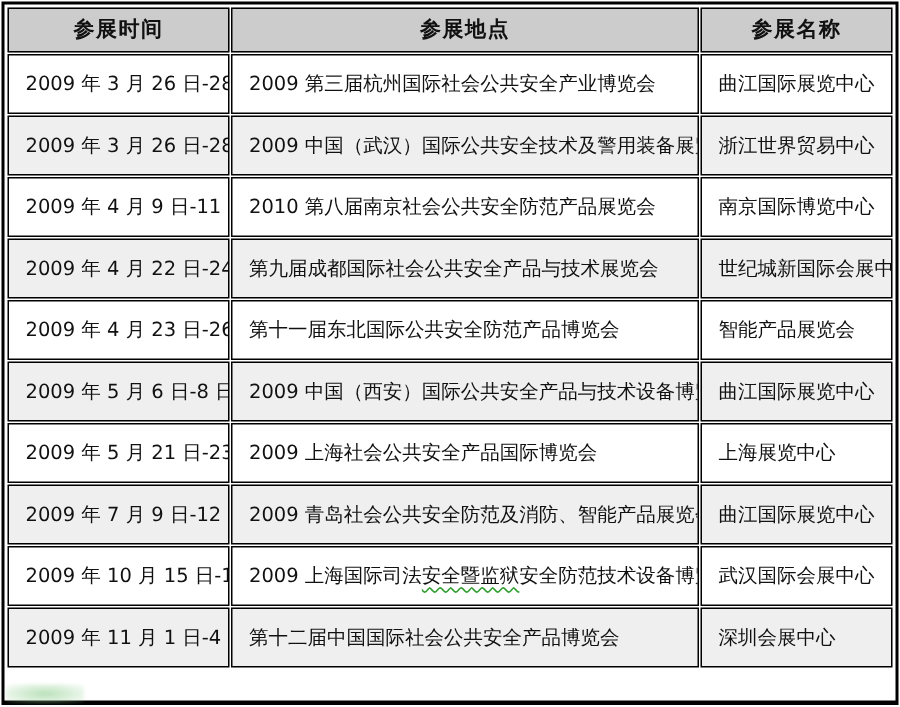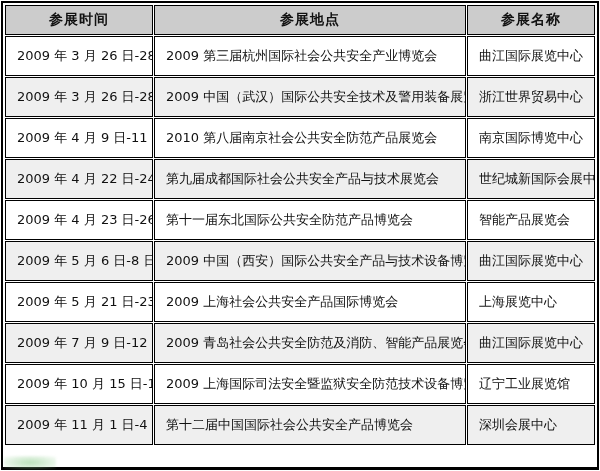--- a/index.html
+++ b/index.html
@@ -49,20 +49,21 @@
     height: 40px;
     font-size: 13px;
     padding: 0 11px;
     text-align: left;
     white-space: nowrap;
     overflow: hidden;
   }
   tbody tr:nth-child(even) td { background: #efefef; }
 
   .squiggle {
+    text-decoration: underline;
     text-decoration-style: wavy;
     text-decoration-color: #2f9e2f;
     text-decoration-thickness: 1px;
     text-underline-offset: 3px;
     text-decoration-skip-ink: none;
   }
 
   .watermark {
     position: absolute;
     left: 4px; bottom: 2px;
@@ -129,21 +130,21 @@
         <td>上海展览中心</td>
       </tr>
       <tr>
         <td>2009 年 7 月 9 日-12 日</td>
         <td><span>2009 青岛社会公共安全防范及消防、智能产品展览会</span><span class="squiggle"></span><span></span></td>
         <td>曲江国际展览中心</td>
       </tr>
       <tr>
         <td>2009 年 10 月 15 日-17 日</td>
         <td><span>2009 上海国际司法</span><span class="squiggle">安全暨监狱</span><span>安全防范技术设备博览会</span></td>
-        <td>辽宁工业展览馆</td>
+        <td>武汉国际会展中心</td>
       </tr>
       <tr>
         <td>2009 年 11 月 1 日-4 日</td>
         <td><span>第十二届中国国际社会公共安全产品博览会</span><span class="squiggle"></span><span></span></td>
         <td>深圳会展中心</td>
       </tr>
     </tbody>
   </table>
 </div>
 

